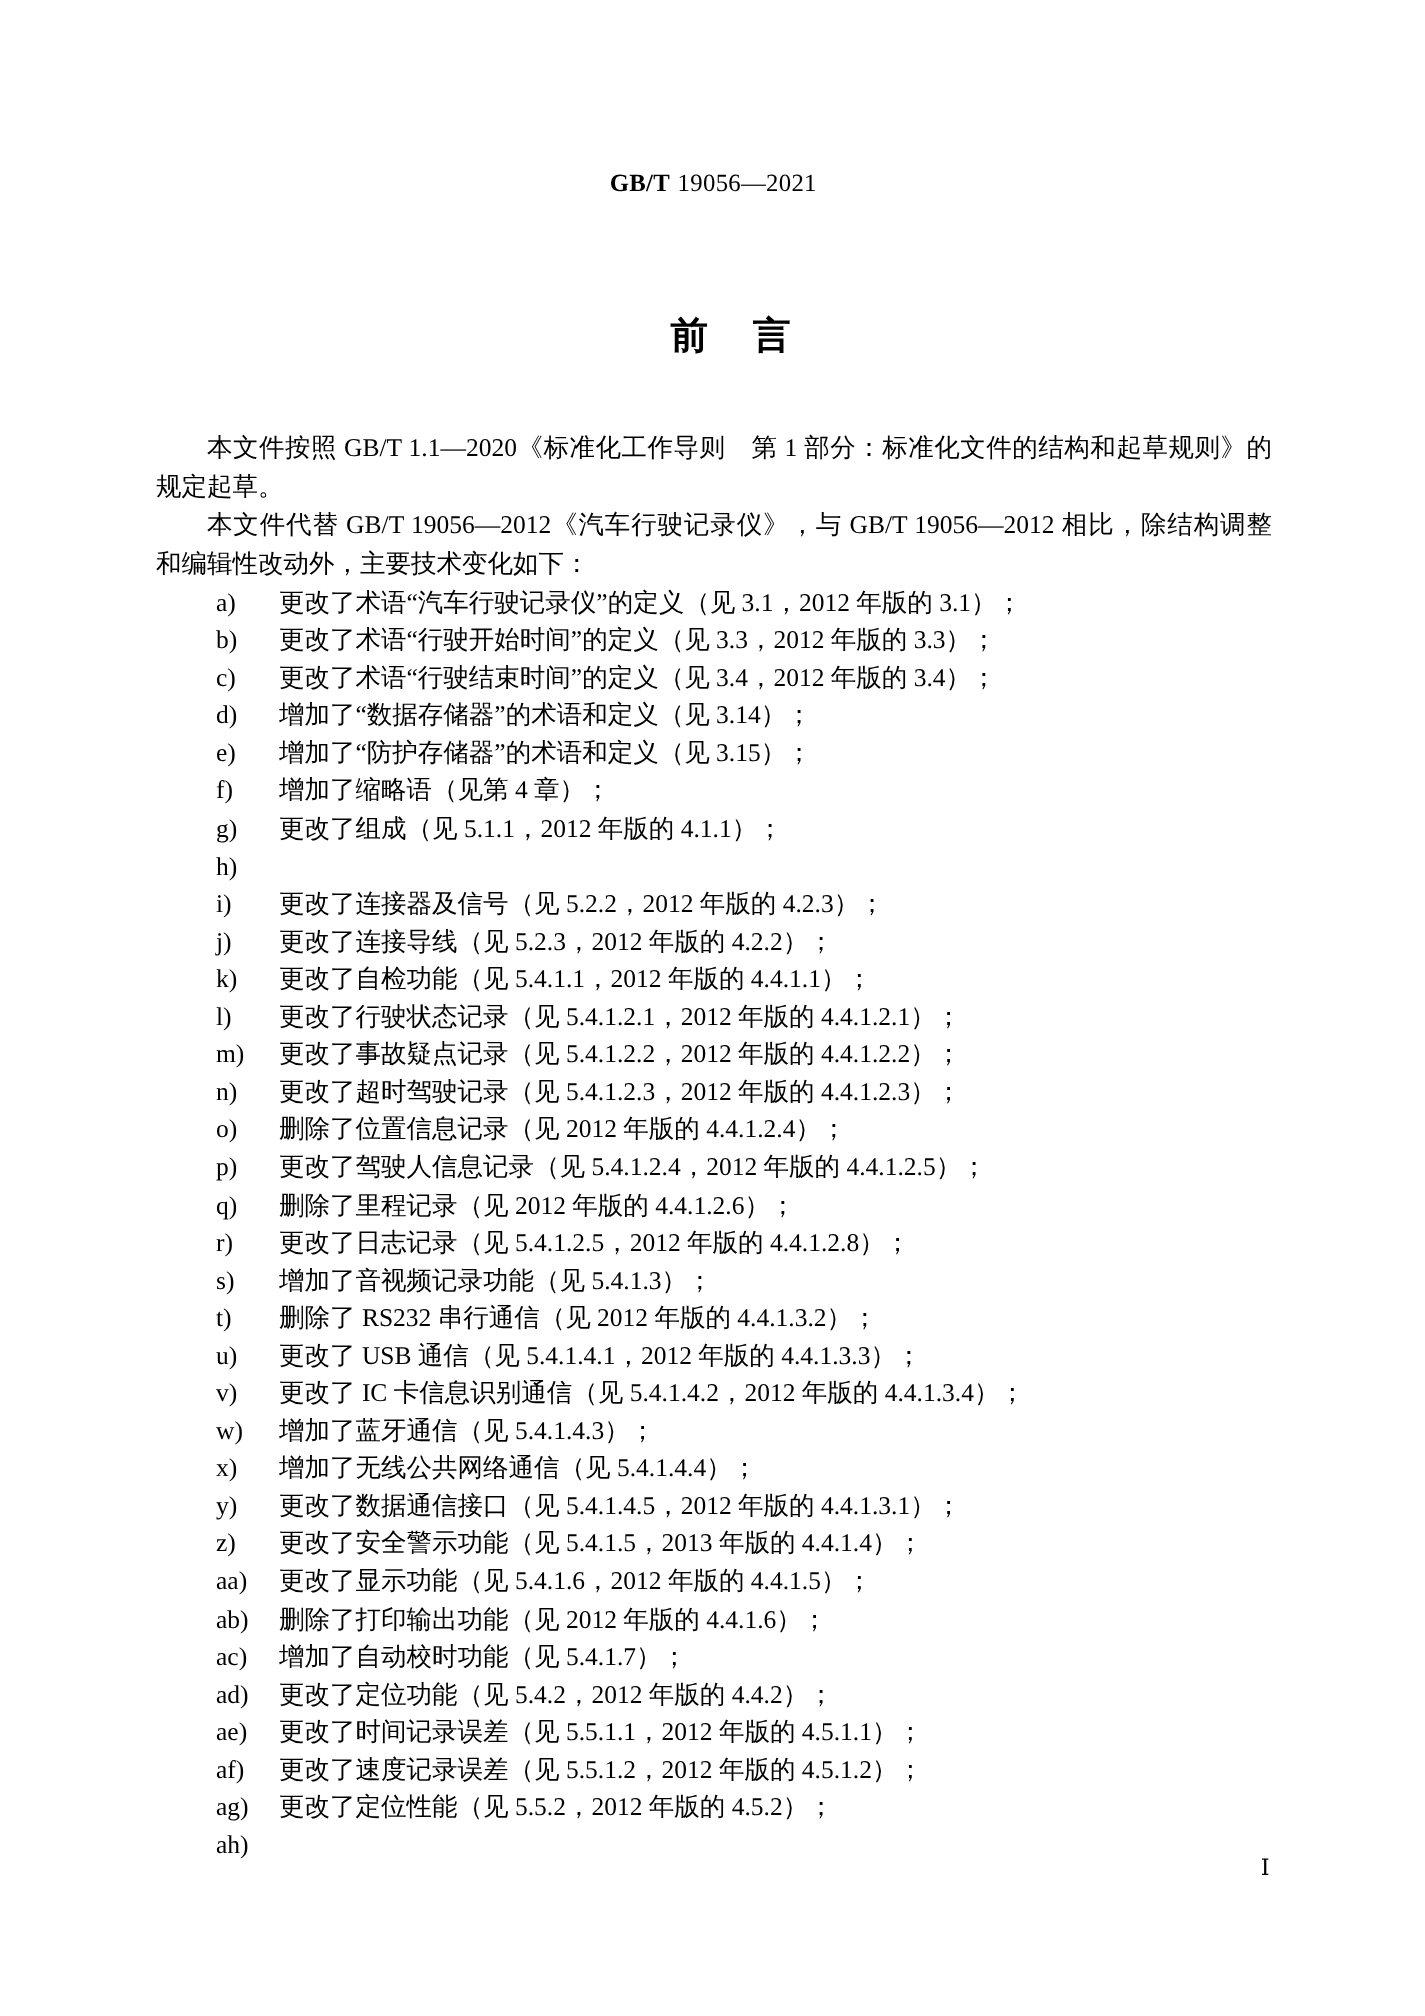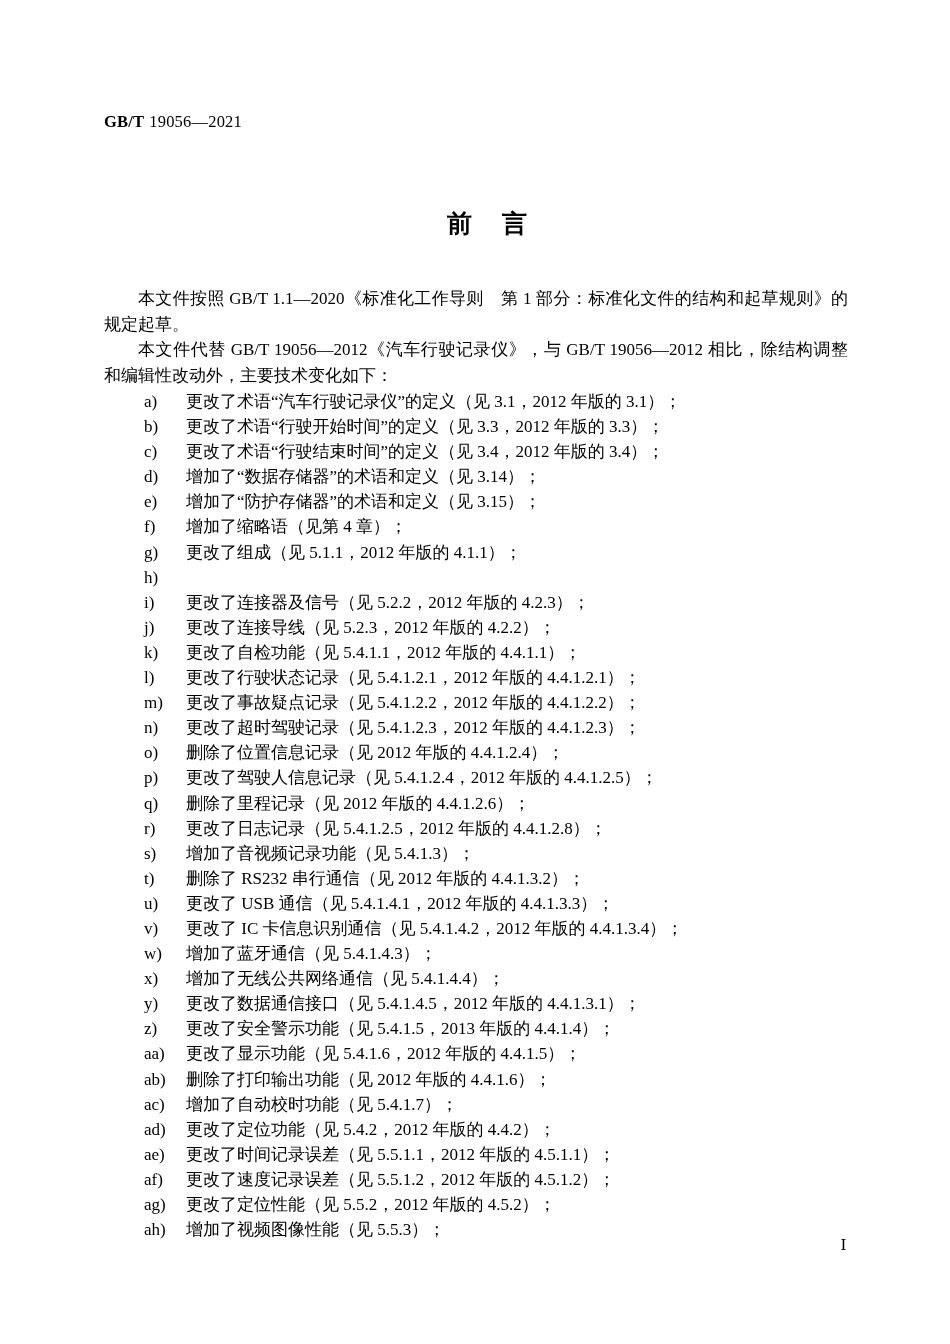--- a/index.html
+++ b/index.html
@@ -23,21 +23,21 @@
     height: 1344px;
     overflow: hidden;
   }
 
   
   .page-header {
     position: absolute;
     top: 112px;
     left: 104px;
     width: 743px;
-    text-align: left;
+    text-align: center;
     font-size: 16.5px;
     letter-spacing: 0.2px;
     white-space: nowrap;
   }
   .page-header .std-code {
     font-weight: bold;
   }
   .page-header .std-num {
     font-weight: normal;
     margin-left: 5px;
@@ -264,21 +264,20 @@
         <li>
           <span class="marker">af)</span>
           <span class="item-text">更改了速度记录误差（见 5.5.1.2，2012 年版的 4.5.1.2）；</span>
         </li>
         <li>
           <span class="marker">ag)</span>
           <span class="item-text">更改了定位性能（见 5.5.2，2012 年版的 4.5.2）；</span>
         </li>
         <li>
           <span class="marker">ah)</span>
-          <span class="item-text">增加了视频图像性能（见 5.5.3）；</span>
         </li>
       </ol>
 
   </div>
 
   <div class="folio">
     <span>Ⅰ</span>
   </div>
 
 </div>

